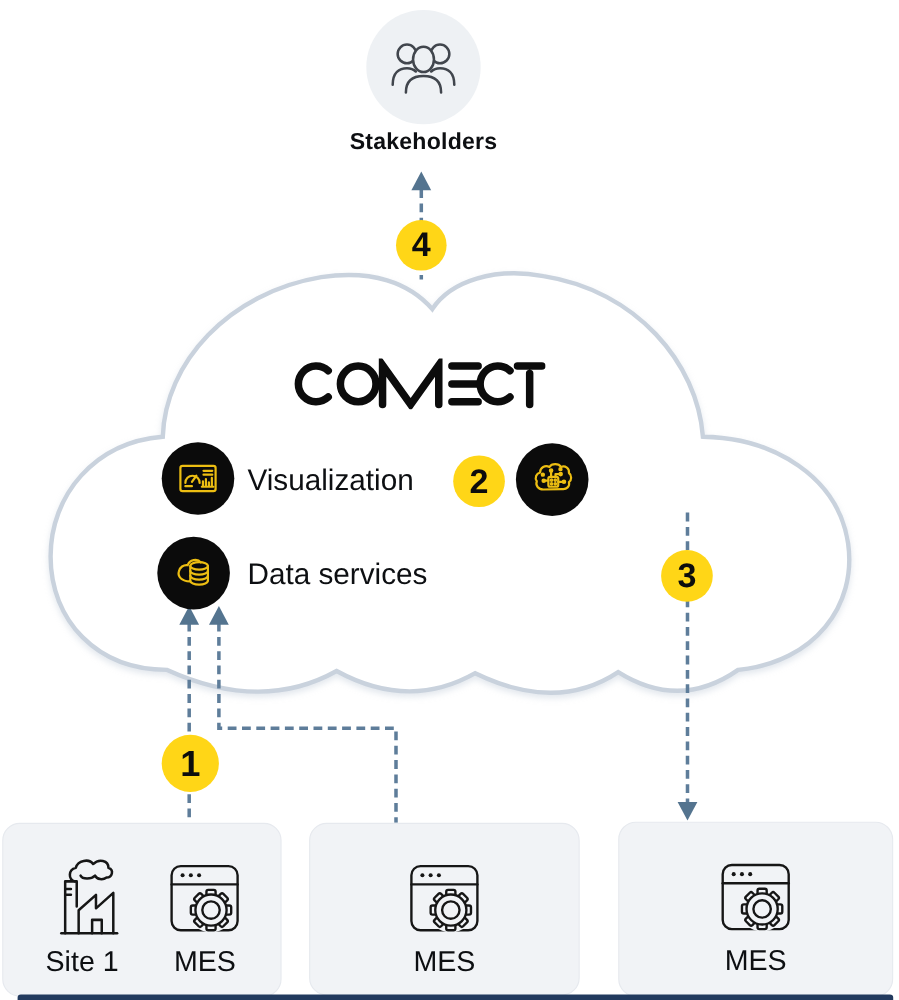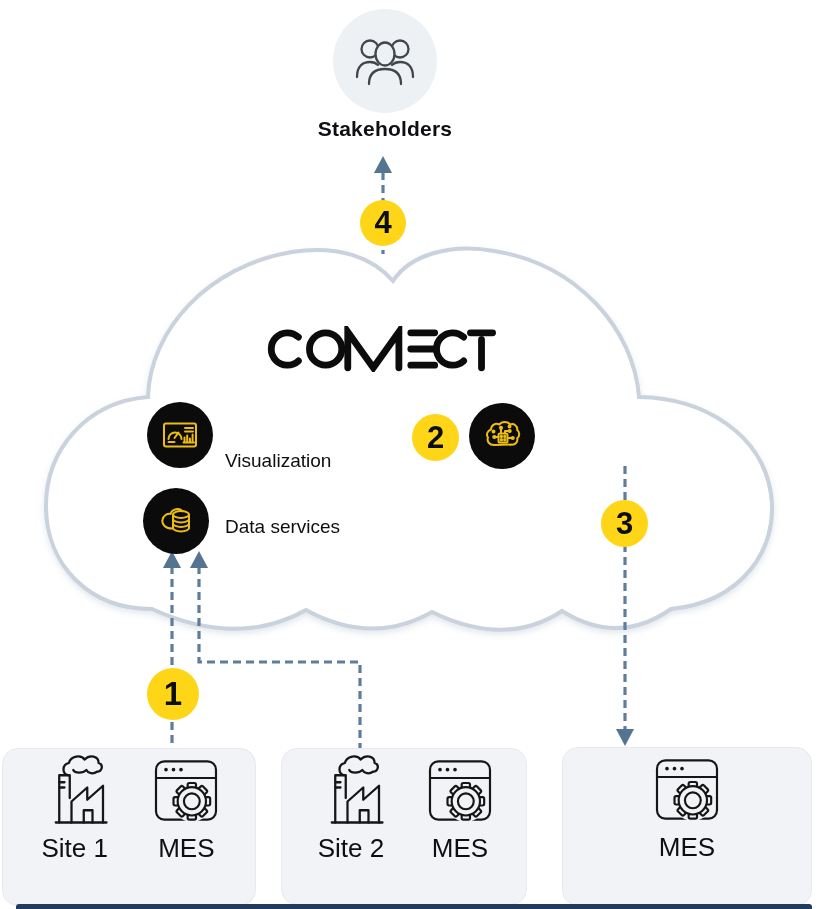--- a/index.html
+++ b/index.html
@@ -19,39 +19,39 @@
   }
   
   .brand-logo{left:266px;top:326px;width:230px;height:46px;}
   .svc-circle{
     width:66px;height:66px;border-radius:50%;background:#0b0b0b;
     display:flex;align-items:center;justify-content:center;
   }
   .svc-viz{left:147px;top:402px;}
   .svc-ana{left:469px;top:403px;}
   .svc-data{left:143px;top:488px;}
-  .svc-label{font-size:19px;font-weight:400;white-space:nowrap;line-height:32px;margin-top:25px;}
+  .svc-label{font-size:27px;font-weight:400;white-space:nowrap;line-height:32px;}
   .lbl-viz{left:225px;top:420px;}
   .lbl-ana{left:545px;top:421px;}
-  .lbl-data{left:225px;top:486px;}
+  .lbl-data{left:225px;top:506px;}
   
   .badge{
     border-radius:50%;background:#ffd617;color:#0d0d0d;
     display:flex;align-items:center;justify-content:center;
     font-weight:600;
   }
   .badge-1{left:147px;top:668px;width:52px;height:52px;font-size:33px;}
   .badge-2{left:412px;top:414px;width:47px;height:47px;font-size:31px;}
   .badge-3{left:601px;top:500px;width:47px;height:47px;font-size:31px;}
   .badge-4{left:360px;top:200px;width:46px;height:46px;font-size:31px;}
   
   .site-box{
     background:#f1f3f6;border:1px solid #e6e9ee;border-radius:16px;
     display:flex;justify-content:space-evenly;align-items:flex-start;
-    padding-top:0;box-sizing:border-box;text-align:center;
+    padding-top:26px;box-sizing:border-box;text-align:center;
   }
   .box-1{left:2px;top:748px;width:254px;height:158px;}
   .box-2{left:281px;top:748px;width:246px;height:157px;}
   .box-3{left:562px;top:747px;width:250px;height:159px;}
   .cell{display:flex;flex-direction:column;align-items:center;}
   .cell-label{font-size:26px;font-weight:500;margin-top:0px;line-height:30px;}
   .bottom-bar{left:16px;top:904px;width:796px;height:5px;background:#223a5e;border-radius:3px 3px 0 0;}
   svg{display:block;}
 </style>
 </head>
@@ -208,31 +208,20 @@
           <rect x="67" y="53" width="10" height="10" rx="2" fill="#f1f3f6" transform="rotate(315 55 58)"></rect>
         </g>
         <circle cx="55" cy="58" r="17" fill="#f1f3f6"></circle>
         <circle cx="55" cy="58" r="9.5"></circle>
       </svg>
       <div class="cell-label">MES</div>
     </div>
   </div>
 
   <div class="abs site-box box-2">
-    <div class="cell">
-      <svg width="86" height="84" viewBox="0 0 96 96" fill="none" stroke="#161616" stroke-width="2.6" stroke-linecap="round" stroke-linejoin="round">
-        <path d="M30 84 V30 M42 56 V30 M30 30 H42"></path>
-        <path d="M30 38 H36 M30 44 H36"></path>
-        <path d="M40 30 C33 28 33 18 41 16 C43 8 55 6 59 12 C65 6 75 8 75 16 C81 18 79 26 73 26 C69 29 63 28 61 24 C57 28 48 28 46 24"></path>
-        <path d="M26 84 H84"></path>
-        <path d="M44 84 V60 L62 44 V58 L80 42 V84"></path>
-        <path d="M58 84 V70 H68 V84"></path>
-      </svg>
-      <div class="cell-label">Site 2</div>
-    </div>
     <div class="cell" style="margin-top:4px;">
       <svg width="80" height="80" viewBox="0 0 96 96" fill="none" stroke="#161616" stroke-width="2.6" stroke-linecap="round" stroke-linejoin="round">
         <rect x="12" y="10" width="72" height="70" rx="10"></rect>
         <path d="M12 30 H84"></path>
         <circle cx="24" cy="20" r="2.2" fill="#161616" stroke="none"></circle>
         <circle cx="33" cy="20" r="2.2" fill="#161616" stroke="none"></circle>
         <circle cx="42" cy="20" r="2.2" fill="#161616" stroke="none"></circle>
         <circle cx="55" cy="58" r="24.5" fill="#f1f3f6" stroke="none"></circle>
         <g>
           <rect x="67" y="53" width="10" height="10" rx="2" fill="#f1f3f6"></rect>

